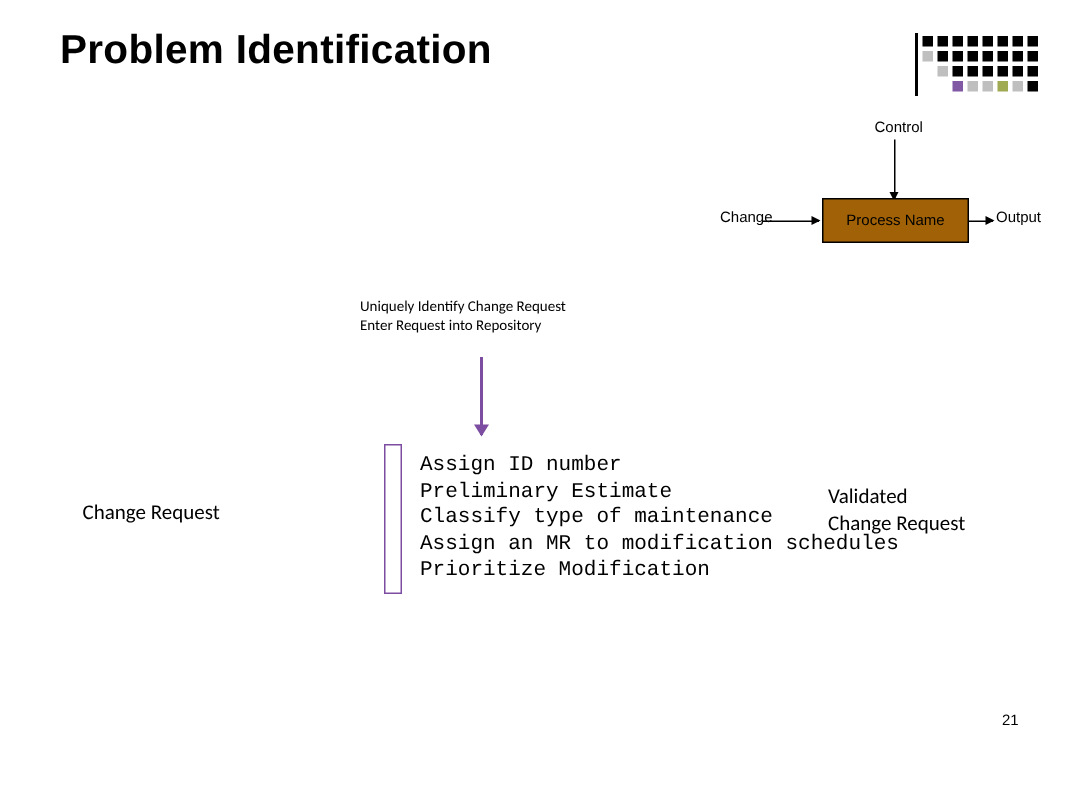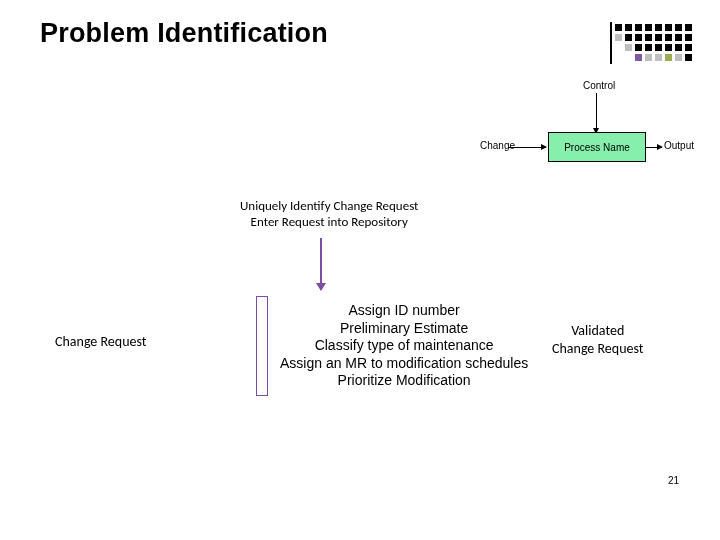--- a/index.html
+++ b/index.html
@@ -10,21 +10,20 @@
     background: #fff;
     font-family: Arial, Helvetica, sans-serif;
     color: #000;
     position: relative;
     overflow: hidden;
   }
   .slide {
     position: relative;
     width: 720px;
     height: 540px;
-    text-align: center;
   }
   .title {
     position: absolute;
     left: 40px;
     top: 18px;
     font-size: 27px;
     font-weight: bold;
     letter-spacing: 0.2px;
   }
   .corner-deco {
@@ -107,21 +106,21 @@
     position: absolute;
     top: 132px;
     left: 548px;
     width: 96px;
     height: 28px;
     border: 1px solid #000;
     font-size: 10px;
     display: flex;
     align-items: center;
     justify-content: center;
-    background: #86efac;
+    background: #a16207;
   }
   .legend-output-arrow {
     position: absolute;
     top: 147px;
     left: 646px;
     width: 16px;
     height: 1px;
     background: #000;
   }
   .legend-output-arrow::after {
@@ -139,21 +138,21 @@
     top: 140px;
     left: 664px;
     font-size: 10px;
   }
 
   
   .control-text {
     position: absolute;
     top: 198px;
     left: 240px;
-    font-size: 13px;
+    font-size: 10px;
     line-height: 1.25;
     font-family: Calibri, Arial, sans-serif;
   }
   .v-arrow {
     position: absolute;
     top: 238px;
     left: 320px;
     width: 1.5px;
     height: 52px;
     background: #7c4da0;
@@ -190,21 +189,21 @@
     height: 98px;
     border: 1.5px solid #7c4da0;
     background: #fff;
   }
   .process-text {
     position: absolute;
     top: 302px;
     left: 280px;
     font-size: 14px;
     line-height: 1.25;
-    font-family: Liberation Sans, sans-serif;
+    font-family: Liberation Mono, monospace;
     white-space: nowrap;
   }
   .output-label {
     position: absolute;
     top: 322px;
     left: 552px;
     font-size: 14px;
     line-height: 1.25;
     font-family: Calibri, Arial, sans-serif;
   }

